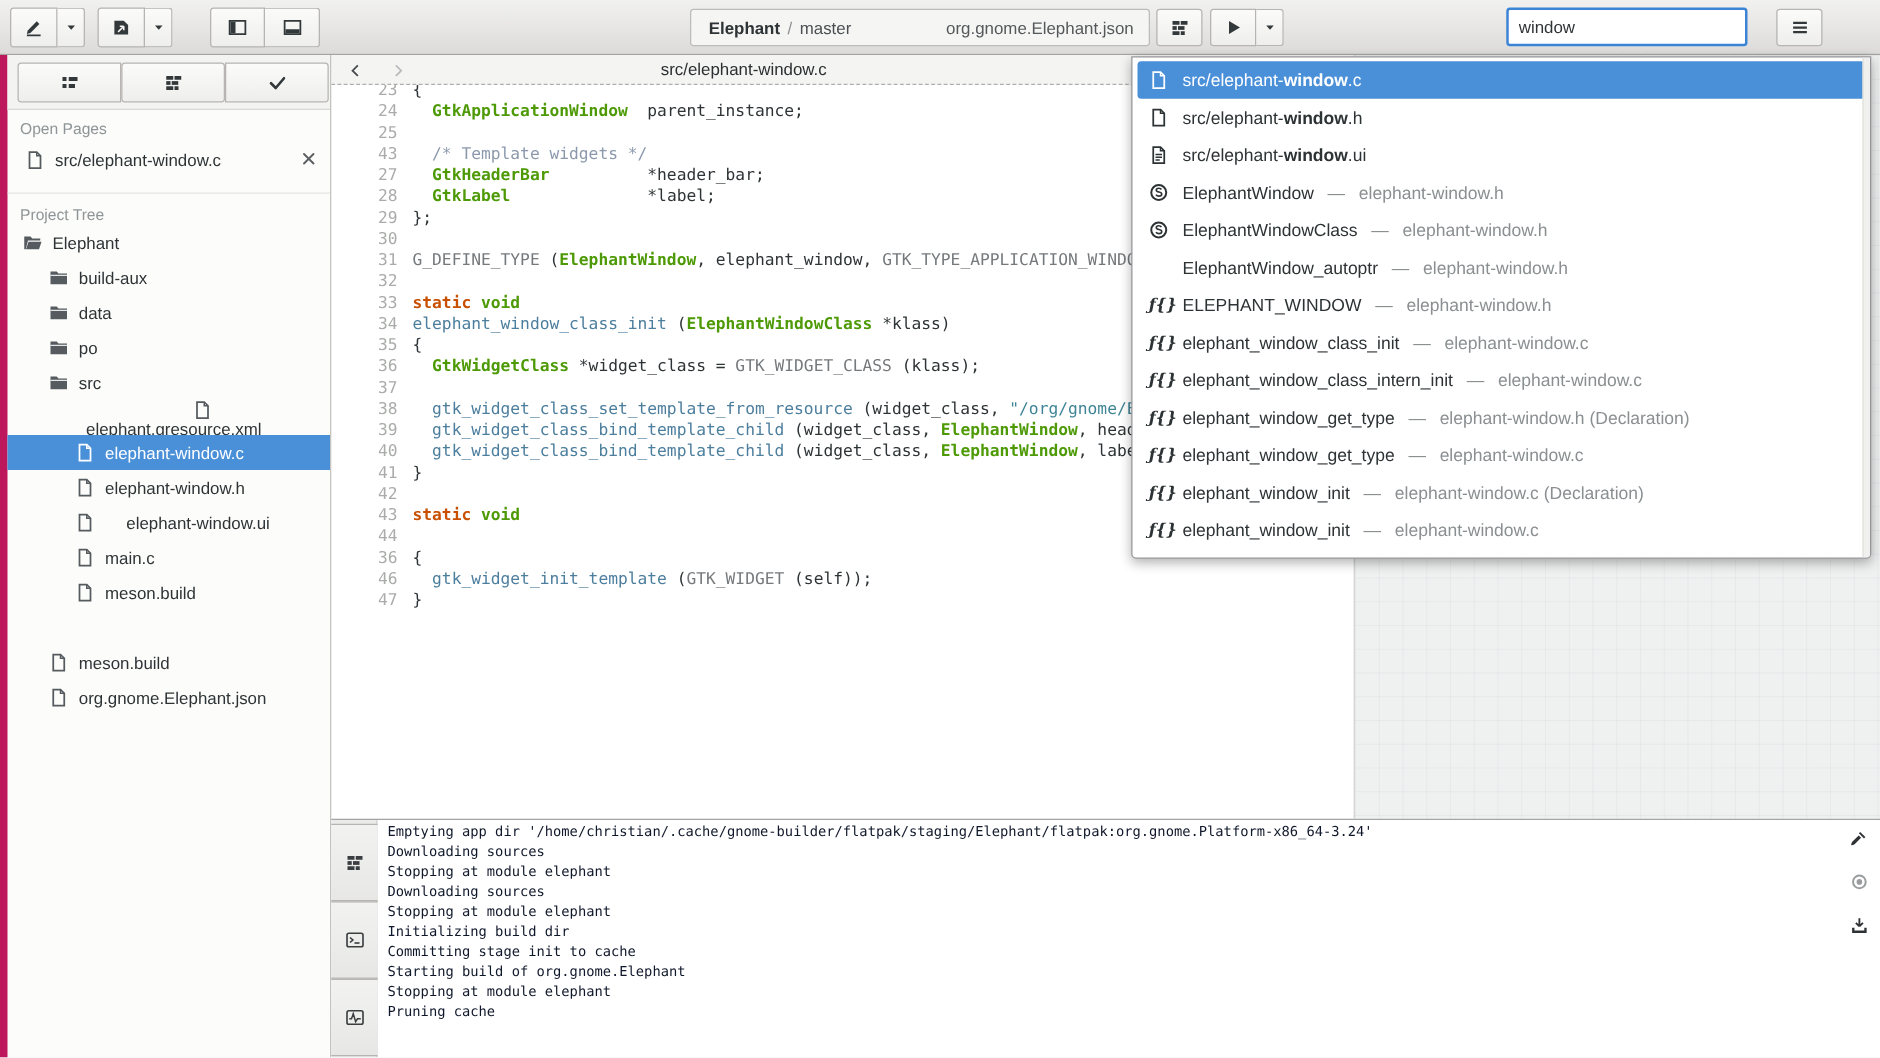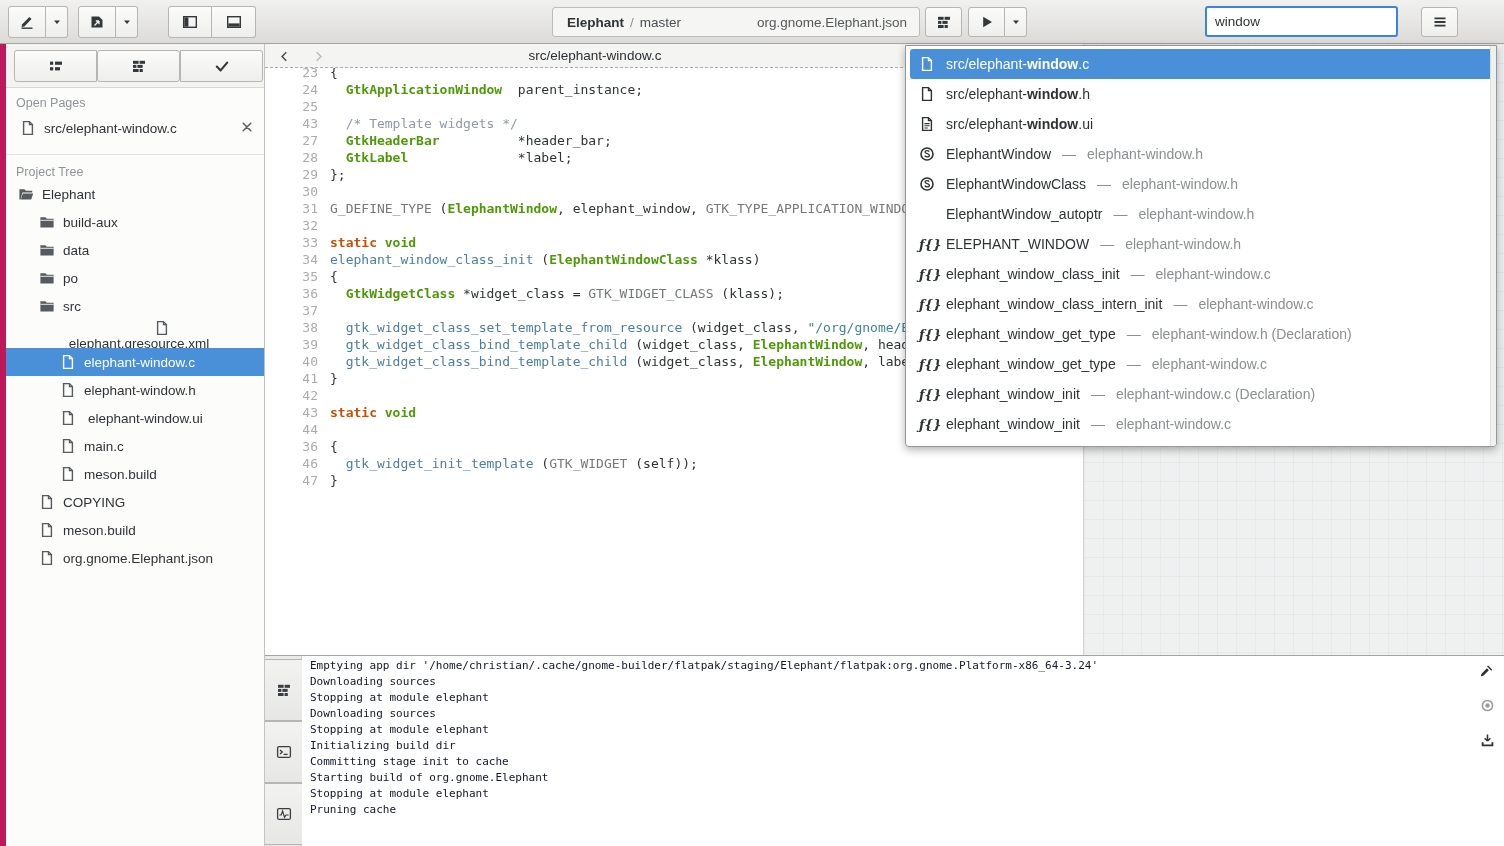--- a/index.html
+++ b/index.html
@@ -373,48 +373,39 @@
         </span>
         <span style="margin-left: 8px;">elephant-window.h</span>
       </div>
       <div class="tree-row" style="top: 224px;">
         <span style="display: inline-flex; margin-left: 54px;">
           <svg viewBox="0 0 16 16">
             <path d="M3.6 1.6h5.8l3 3v9.8H3.6z" fill="none" stroke="currentColor" stroke-width="1.4"></path>
             <path d="M9.4 1.6v3h3" fill="none" stroke="currentColor" stroke-width="1.2"></path>
           </svg>
         </span>
-        <span style="margin-left: 12px; text-align: center;">elephant-window.ui</span>
+        <span style="margin-left: 25px; text-align: center;">elephant-window.ui</span>
       </div>
       <div class="tree-row" style="top: 252px;">
         <span style="display: inline-flex; margin-left: 54px;">
           <svg viewBox="0 0 16 16">
             <path d="M3.6 1.6h5.8l3 3v9.8H3.6z" fill="none" stroke="currentColor" stroke-width="1.4"></path>
             <path d="M9.4 1.6v3h3" fill="none" stroke="currentColor" stroke-width="1.2"></path>
           </svg>
         </span>
         <span style="margin-left: 8px;">main.c</span>
       </div>
       <div class="tree-row" style="top: 280px;">
         <span style="display: inline-flex; margin-left: 54px;">
           <svg viewBox="0 0 16 16">
             <path d="M3.6 1.6h5.8l3 3v9.8H3.6z" fill="none" stroke="currentColor" stroke-width="1.4"></path>
             <path d="M9.4 1.6v3h3" fill="none" stroke="currentColor" stroke-width="1.2"></path>
           </svg>
         </span>
         <span style="margin-left: 8px;">meson.build</span>
-      </div>
-      <div class="tree-row" style="top: 308px;">
-        <span style="display: inline-flex; margin-left: 33px;">
-          <svg viewBox="0 0 16 16">
-            <path d="M3.6 1.6h5.8l3 3v9.8H3.6z" fill="none" stroke="currentColor" stroke-width="1.4"></path>
-            <path d="M9.4 1.6v3h3" fill="none" stroke="currentColor" stroke-width="1.2"></path>
-          </svg>
-        </span>
-        <span style="margin-left: 8px;">COPYING</span>
       </div>
       <div class="tree-row" style="top: 336px;">
         <span style="display: inline-flex; margin-left: 33px;">
           <svg viewBox="0 0 16 16">
             <path d="M3.6 1.6h5.8l3 3v9.8H3.6z" fill="none" stroke="currentColor" stroke-width="1.4"></path>
             <path d="M9.4 1.6v3h3" fill="none" stroke="currentColor" stroke-width="1.2"></path>
           </svg>
         </span>
         <span style="margin-left: 8px;">meson.build</span>
       </div>

